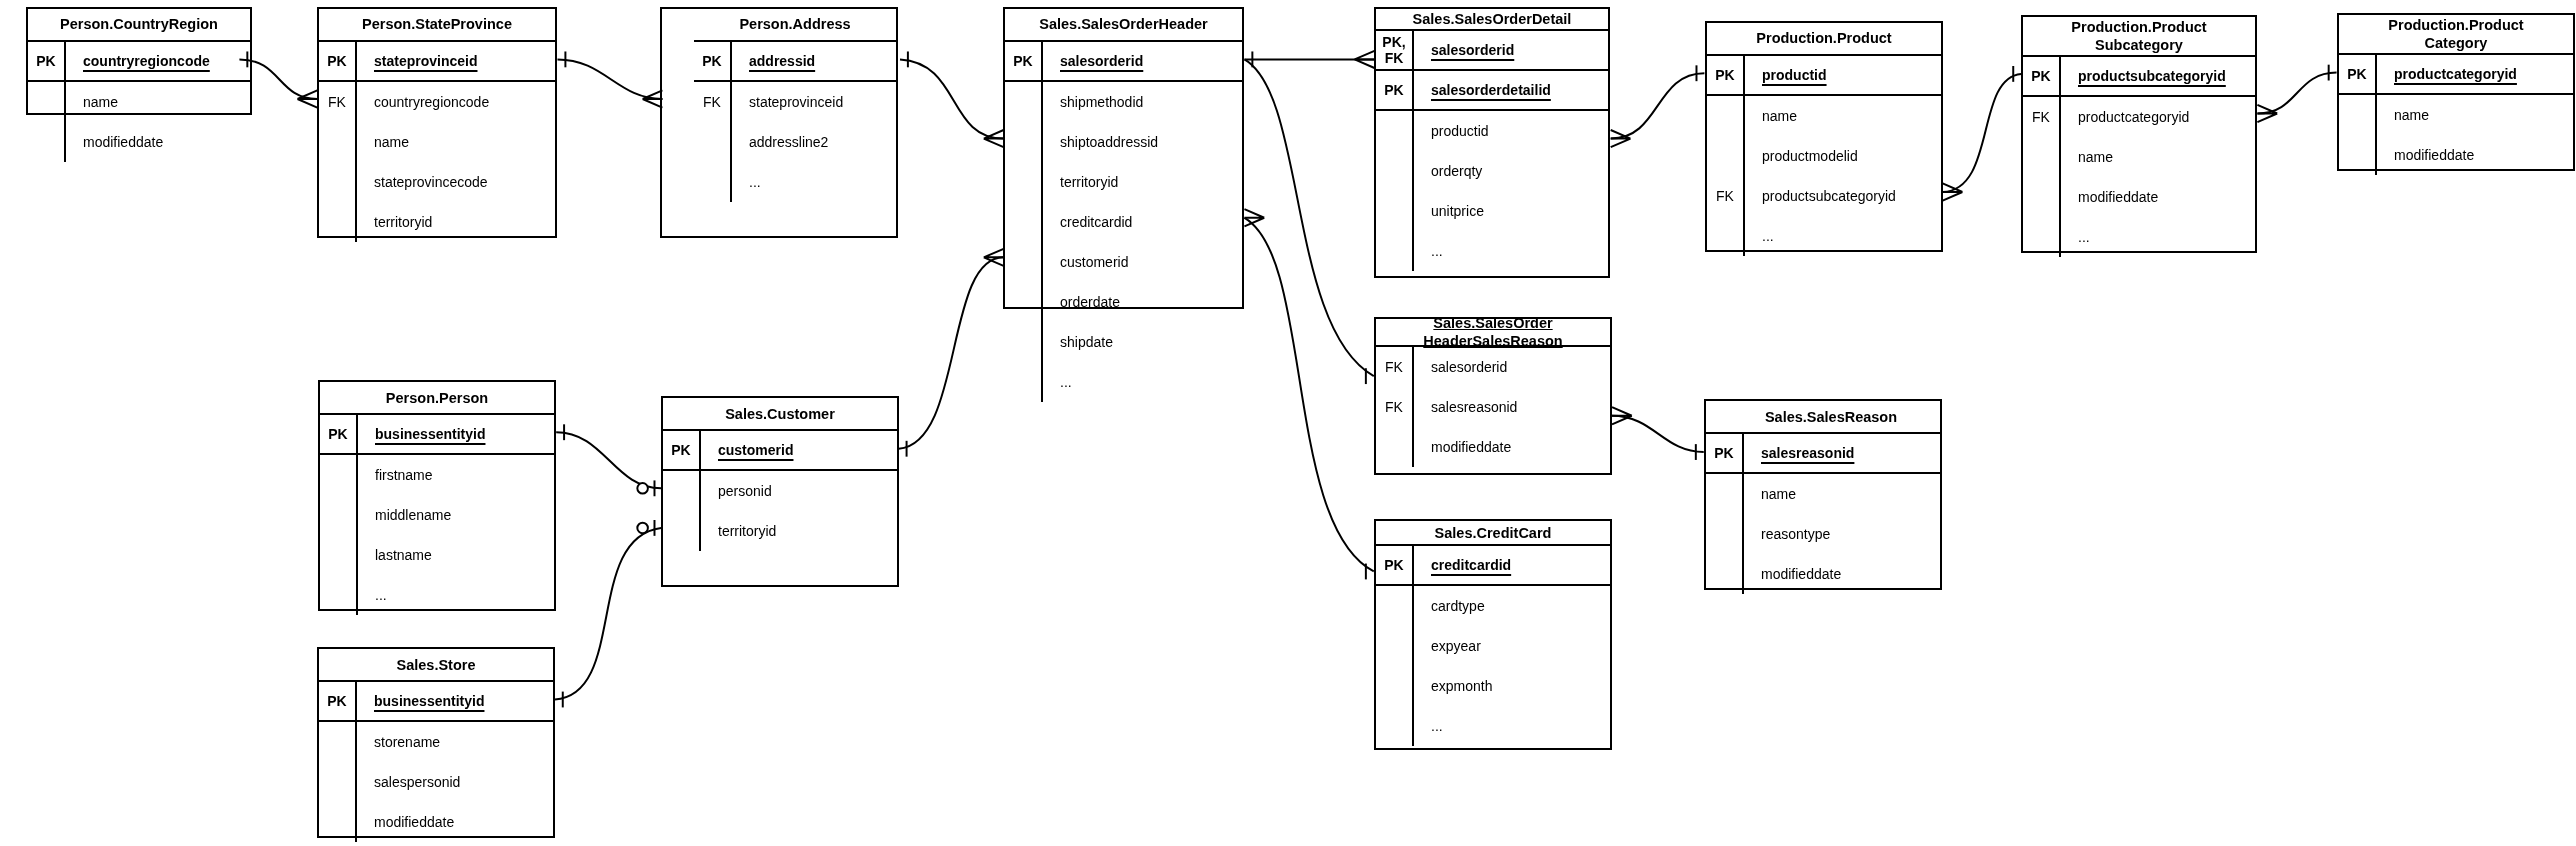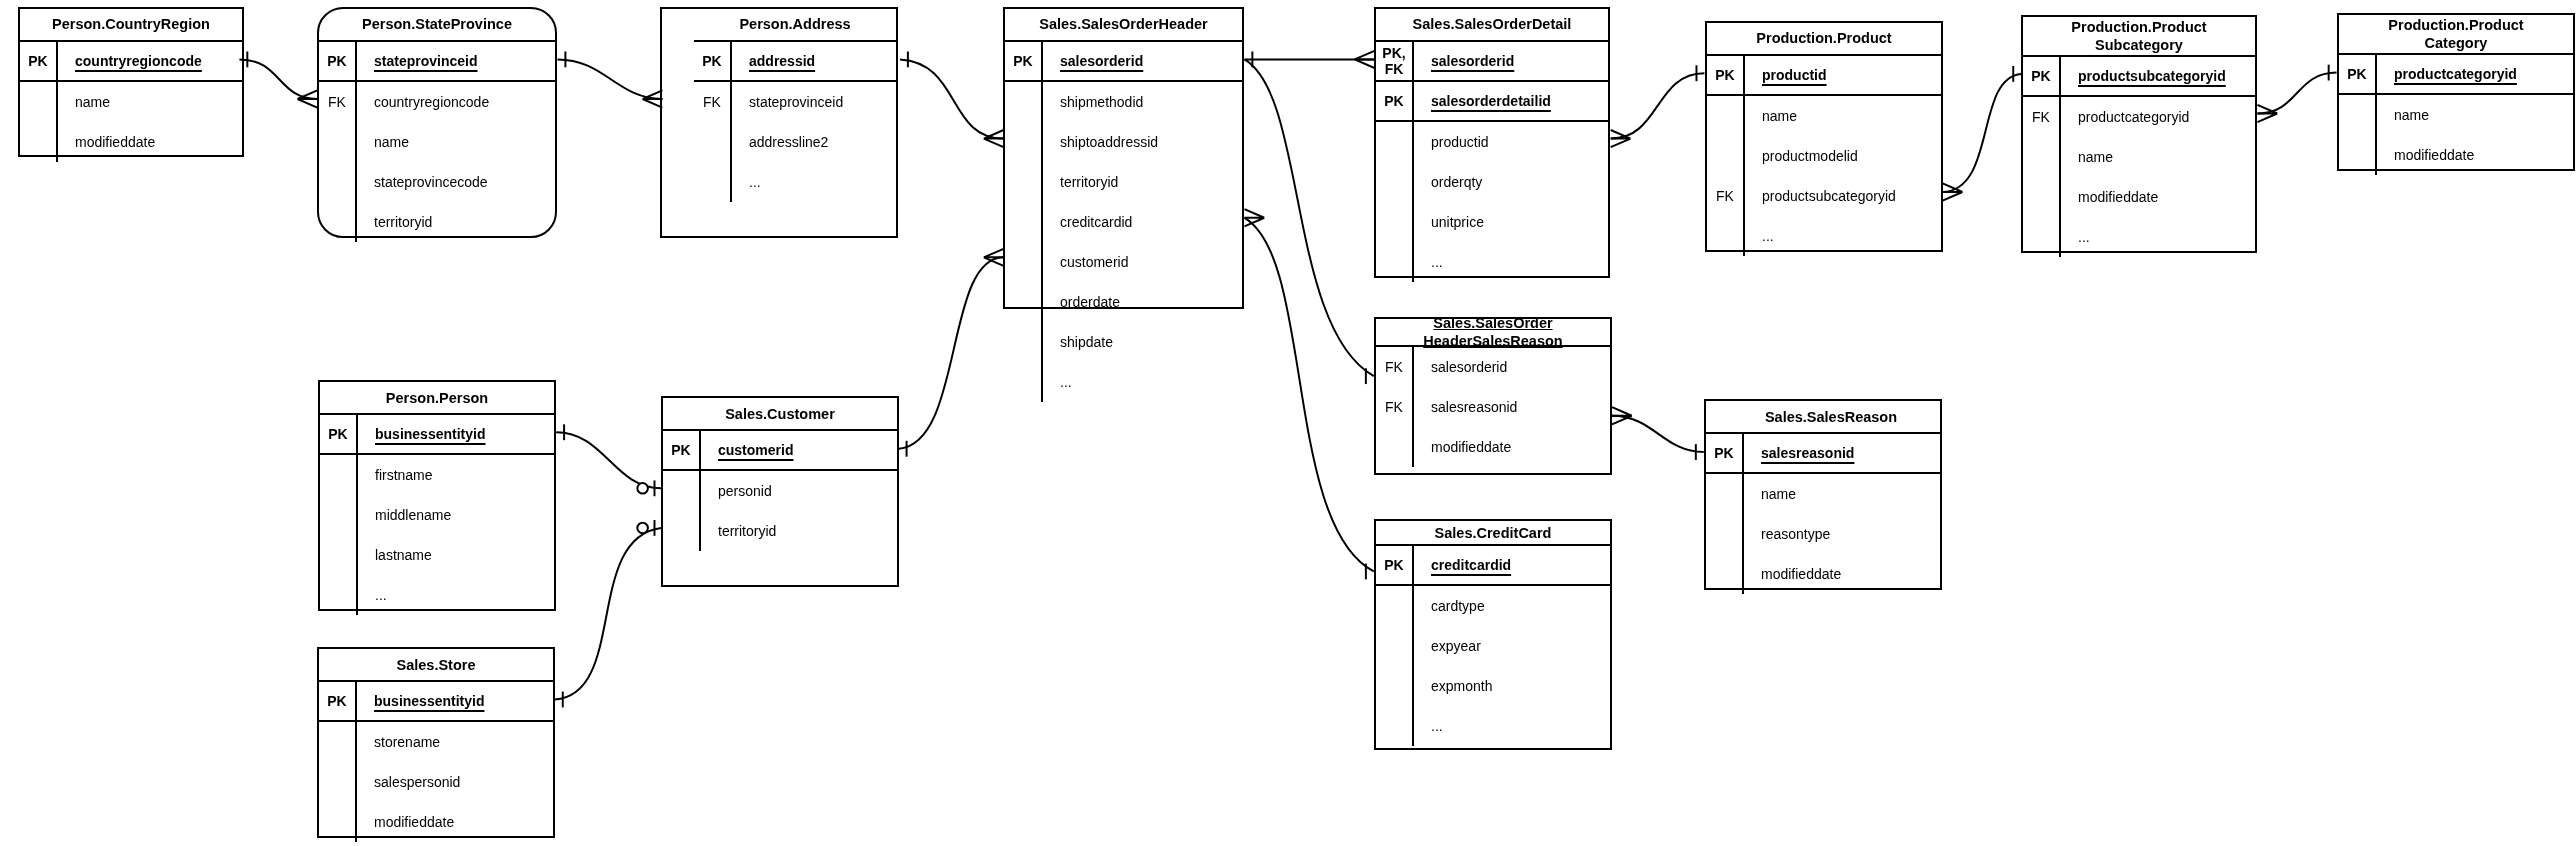--- a/index.html
+++ b/index.html
@@ -105,38 +105,38 @@
         <path d="M 2973 291 L 2943 278 M 2973 291 L 2943 291 M 2973 291 L 2943 304" class="wire"></path>
         <line x1="3050" x2="3050" y1="100" y2="124" class="wire"></line>
       </g>
       <g>
         <path d="M 3420 172 C 3482 172 3478 110 3540 110" class="wire"></path>
         <path d="M 3450 172 L 3420 159 M 3450 172 L 3420 172 M 3450 172 L 3420 185" class="wire"></path>
         <line x1="3528" x2="3528" y1="98" y2="122" class="wire"></line>
       </g>
     </svg>
   <div id="entities">
-      <div class="entity" style="left: 18px; top: 6.6px; width: 226px; height: 150px;">
+      <div class="entity" style="left: 26px; top: 6.6px; width: 226px; height: 108px;">
         <div class="title" style="height: 33px;">
           <div>Person.CountryRegion</div>
         </div>
         <div class="row keyrow">
           <div class="gutter pk">PK</div>
           <div class="fname">countryregioncode</div>
         </div>
         <div class="row">
           <div class="gutter"></div>
           <div class="fname">name</div>
         </div>
         <div class="row">
           <div class="gutter"></div>
           <div class="fname">modifieddate</div>
         </div>
       </div>
-      <div class="entity" style="left: 317px; top: 6.6px; width: 240px; height: 231px; border-radius: 26px;">
+      <div class="entity" style="left: 317px; top: 6.6px; width: 240px; height: 231px;">
         <div class="title" style="height: 33px;">
           <div>Person.StateProvince</div>
         </div>
         <div class="row keyrow">
           <div class="gutter pk">PK</div>
           <div class="fname">stateprovinceid</div>
         </div>
         <div class="row">
           <div class="gutter">FK</div>
           <div class="fname">countryregioncode</div>
@@ -210,21 +210,21 @@
         <div class="row">
           <div class="gutter"></div>
           <div class="fname">shipdate</div>
         </div>
         <div class="row">
           <div class="gutter"></div>
           <div class="fname">...</div>
         </div>
       </div>
       <div class="entity" style="left: 1374px; top: 6.6px; width: 236px; height: 271px;">
-        <div class="title" style="height: 33px;">
+        <div class="title" style="height: 22px;">
           <div>Sales.SalesOrderDetail</div>
         </div>
         <div class="row keyrow">
           <div class="gutter pk">PK,
 FK</div>
           <div class="fname">salesorderid</div>
         </div>
         <div class="row keyrow">
           <div class="gutter pk">PK</div>
           <div class="fname">salesorderdetailid</div>

